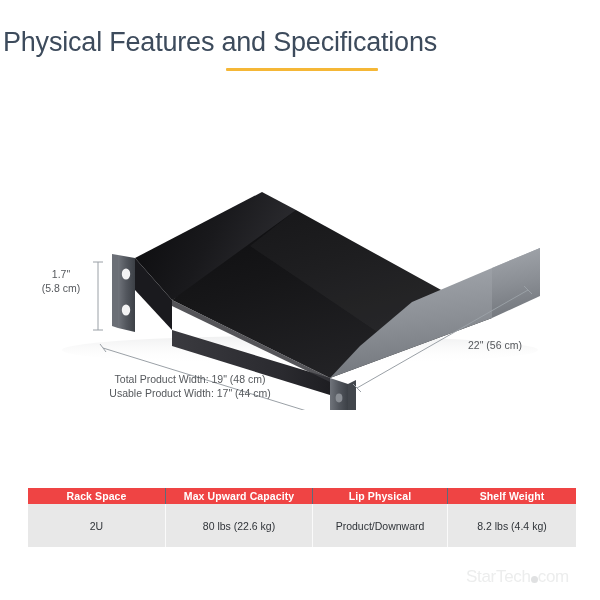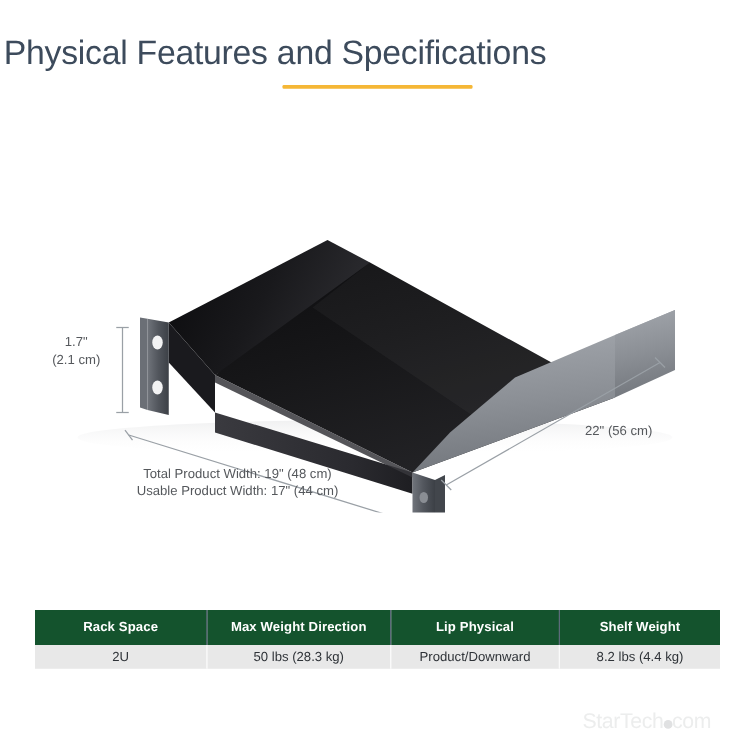--- a/index.html
+++ b/index.html
@@ -82,38 +82,38 @@
   #spec-table {
     position: absolute;
     left: 28px;
     top: 488px;
     width: 545px;
     border-collapse: collapse;
     table-layout: fixed;
     font-family: "Liberation Sans", sans-serif;
   }
   #spec-table th {
-    background: #14532d;
+    background: #ef4444;
     color: #ffffff;
     font-size: 10.5px;
     font-weight: 700;
-    height: 28px;
+    height: 16px;
     padding: 0;
     text-align: center;
     border-right: 1px solid #5c6b7a;
     letter-spacing: 0.1px;
   }
   #spec-table th:last-child { border-right: none; }
   #spec-table td {
     background: #e8e8e8;
     color: #2f3338;
     font-size: 10.5px;
     font-weight: 400;
-    height: 19px;
-    padding: 0;
+    height: 27px;
+    padding: 8px;
     text-align: center;
     border-right: 1px solid #fafafa;
   }
   #spec-table td:last-child { border-right: none; }
 
   
   #watermark {
     position: absolute;
     left: 466px;
     top: 567px;
@@ -226,42 +226,42 @@
 
       <line x1="357" y1="238" x2="528" y2="140"></line>
       <line x1="353" y1="234" x2="361" y2="242"></line>
       <line x1="524" y1="136" x2="532" y2="144"></line>
     </g>
   </svg>
 </div>
 
 <div class="dim-label" id="dim-height-label">
   <div>1.7"</div>
-  <div>(2.1 cm)</div>
+  <div>(5.8 cm)</div>
 </div>
 
 <div class="dim-label" id="dim-depth-label">22" (56 cm)</div>
 
 <div class="dim-label" id="dim-width-label">
   <div>Total Product Width: 19" (48 cm)</div>
   <div>Usable Product Width: 17" (44 cm)</div>
 </div>
 
 <table id="spec-table">
   <thead>
     <tr>
       <th style="width:137px">Rack Space</th>
-      <th style="width:146px">Max Weight Direction</th>
+      <th style="width:146px">Max Upward Capacity</th>
       <th style="width:134px">Lip Physical</th>
       <th style="width:128px">Shelf Weight</th>
     </tr>
   </thead>
   <tbody>
     <tr>
       <td>2U</td>
-      <td>50 lbs (28.3 kg)</td>
+      <td>80 lbs (22.6 kg)</td>
       <td>Product/Downward</td>
       <td>8.2 lbs (4.4 kg)</td>
     </tr>
   </tbody>
 </table>
 
 <div id="watermark"><span>StarTech</span><span class="wm-dot"></span><span>com</span></div>
 
 </body></html>

